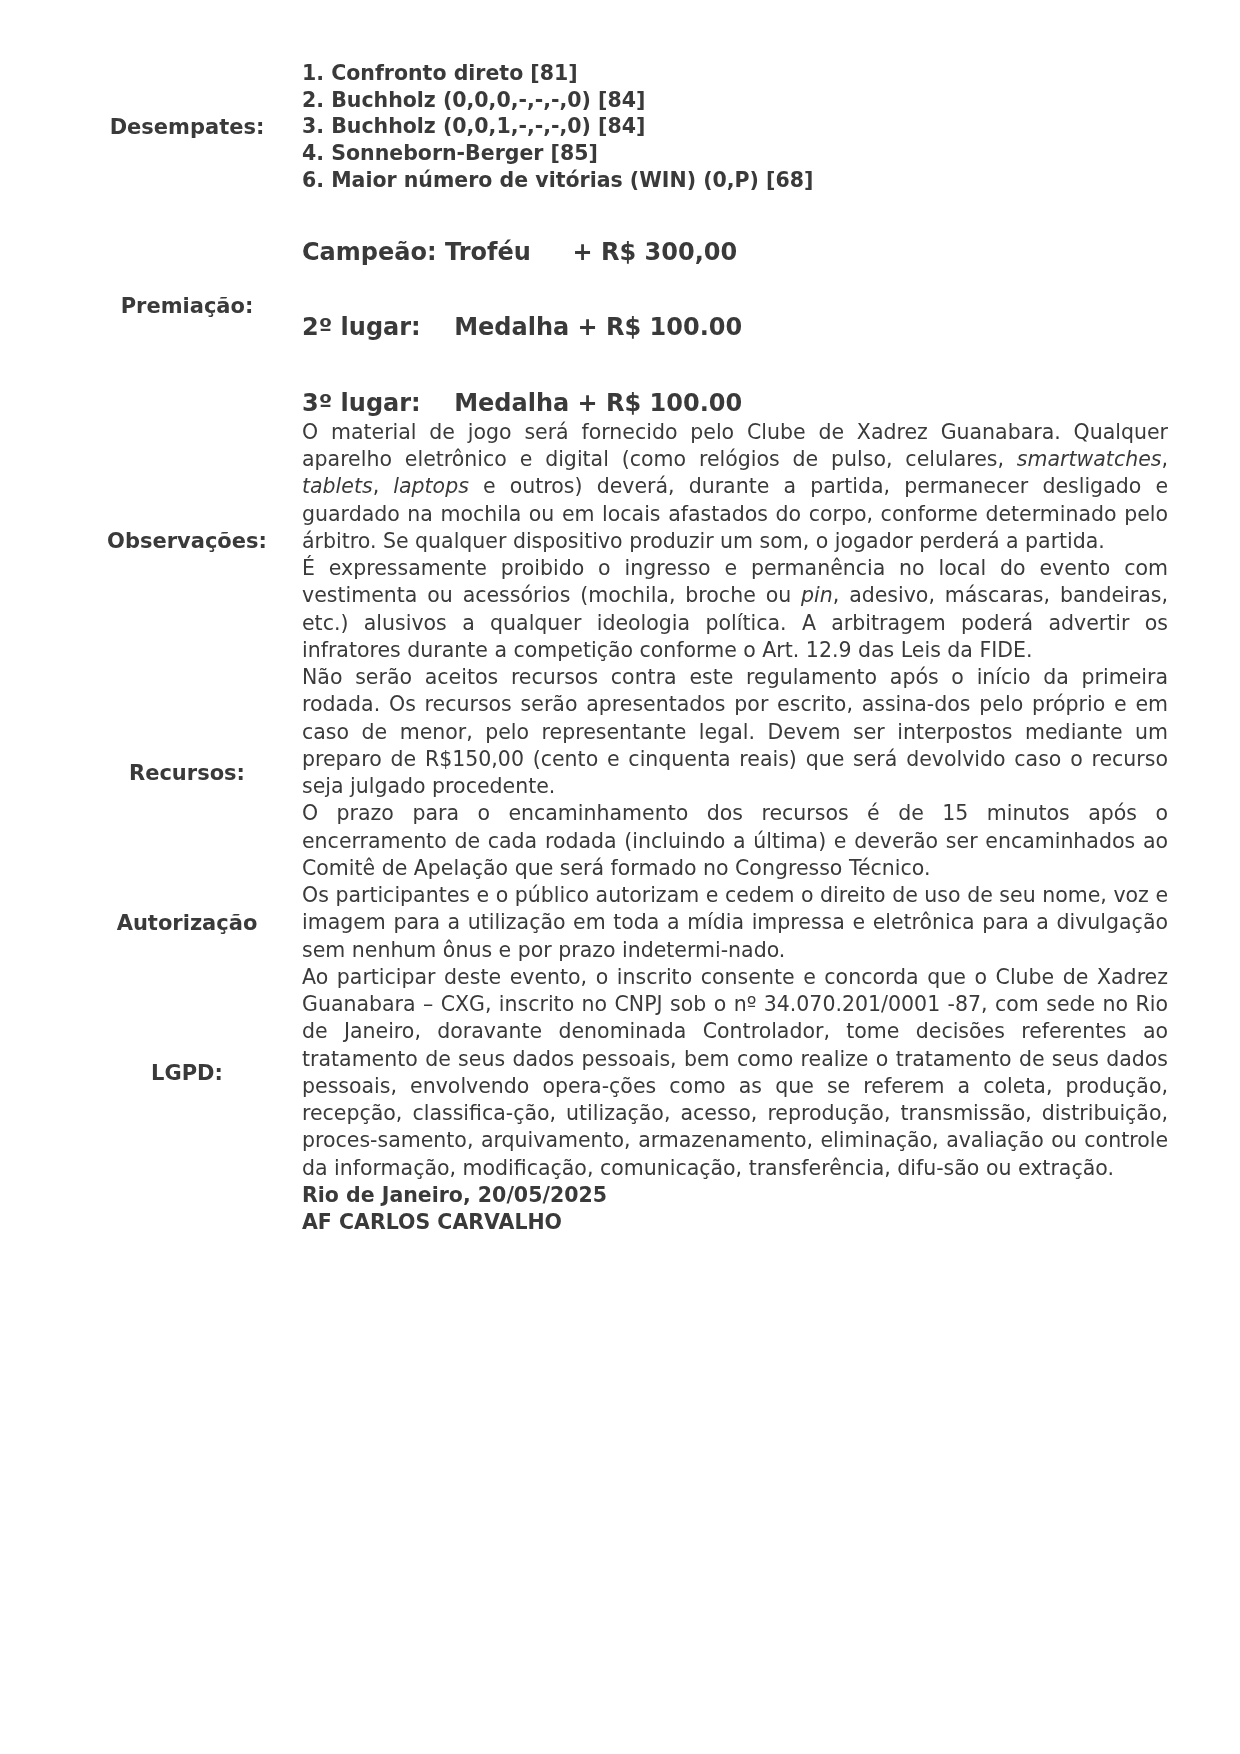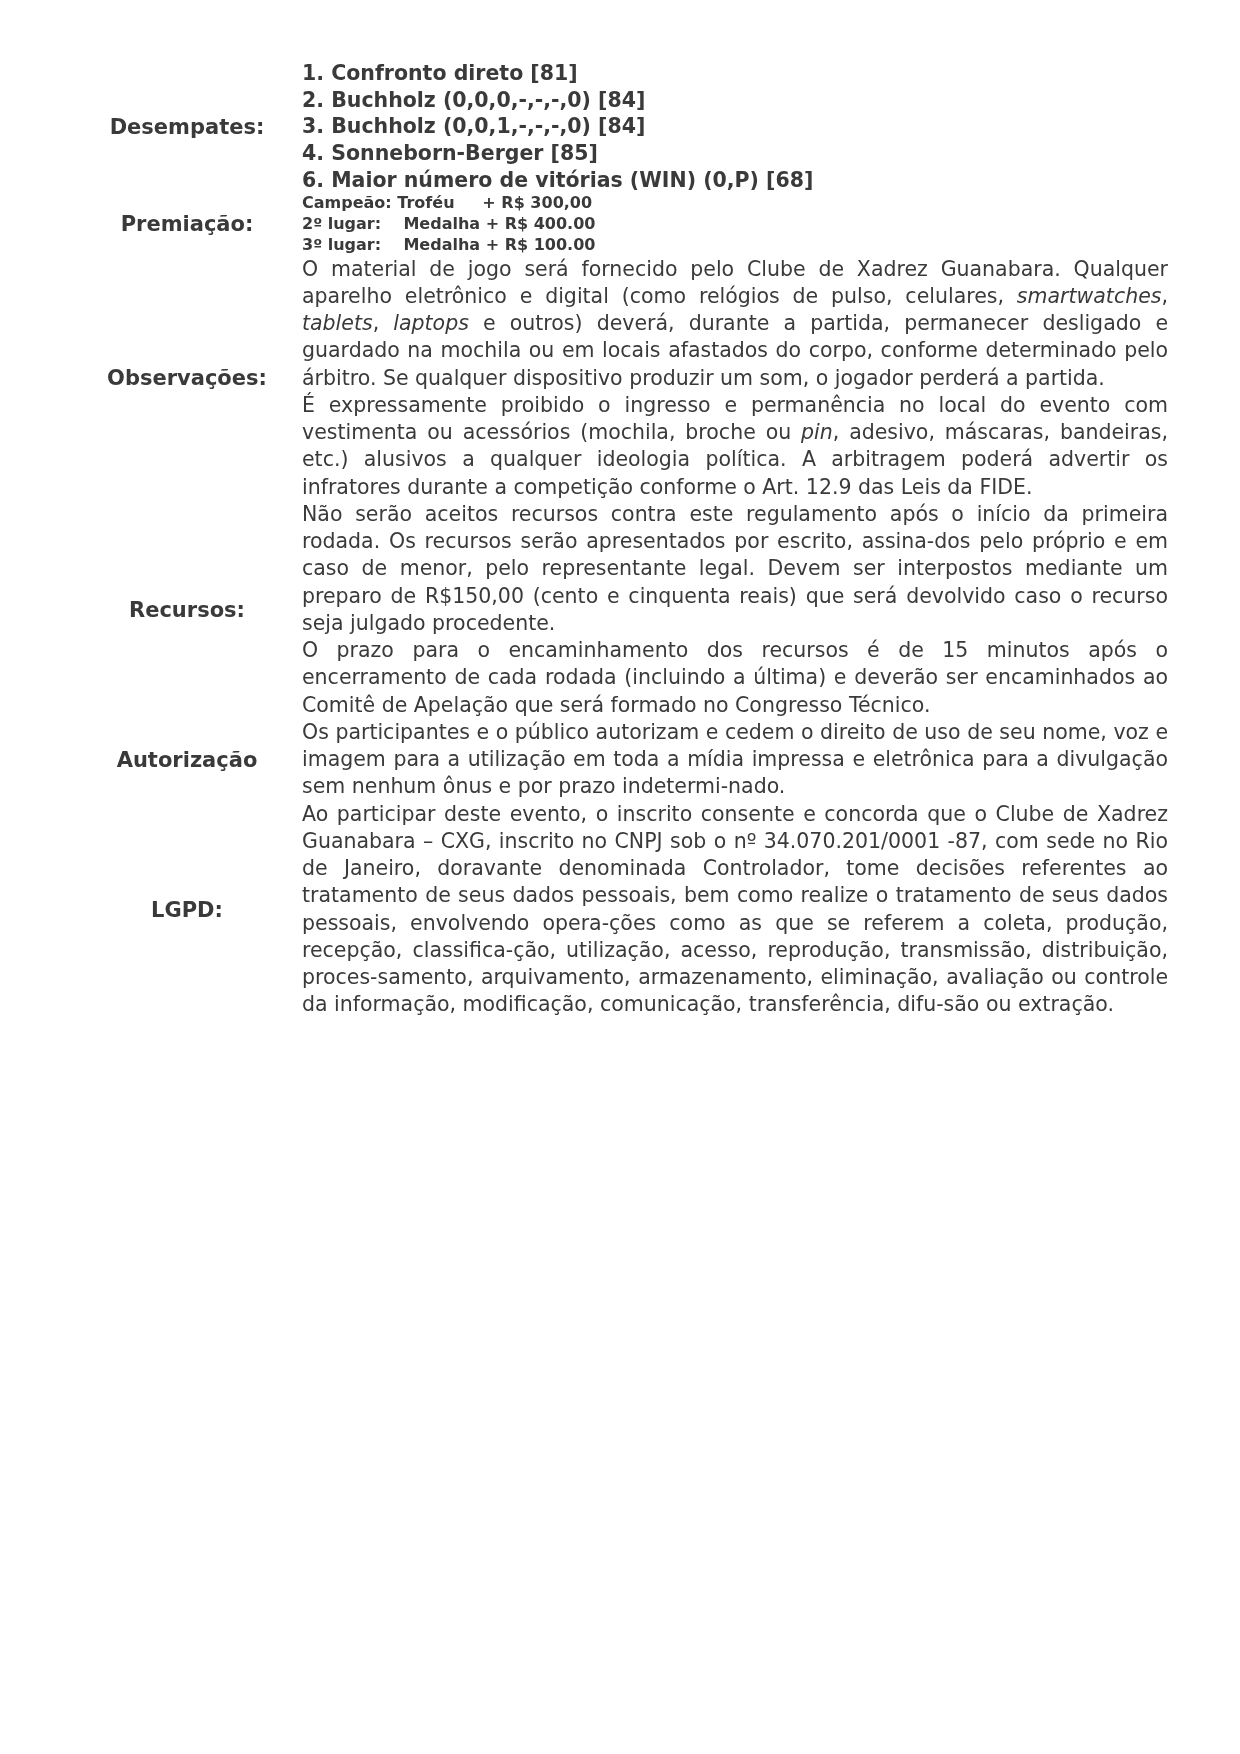--- a/index.html
+++ b/index.html
@@ -50,24 +50,25 @@
   .bold { font-weight: bold; }
   .ital { font-style: italic; }
   .list-line {
     font-weight: bold;
     font-size: 20.5px;
     line-height: 1.30;
     text-align: left;
   }
   .prize-line {
     font-weight: bold;
-    font-size: 16px;
+    font-size: 24px;
     line-height: 1.30;
     text-align: left;
     white-space: pre;
+    margin-top: 44px;
   }
   .para {
     margin: 0 0 0 0;
     text-align: justify;
   }
   .para + .para { margin-top: 0; }
   .sign {
     font-weight: bold;
     font-size: 20.5px;
     line-height: 1.34;
@@ -92,21 +93,21 @@
           <div class="list-line">3. Buchholz (0,0,1,-,-,-,0) [84]</div>
           <div class="list-line">4. Sonneborn-Berger [85]</div>
           <div class="list-line">6. Maior número de vitórias (WIN) (0,P) [68]</div>
         </td>
       </tr>
 
       <tr>
         <td class="label-cell">Premiação:</td>
         <td class="content-cell">
           <div class="prize-line">Campeão: Troféu     + R$ 300,00</div>
-          <div class="prize-line">2º lugar:    Medalha + R$ 400.00</div>
+          <div class="prize-line">2º lugar:    Medalha + R$ 100.00</div>
           <div class="prize-line">3º lugar:    Medalha + R$ 100.00</div>
         </td>
       </tr>
 
       <tr>
         <td class="label-cell">Observações:</td>
         <td class="content-cell">
           <div class="para"><span>O material de jogo será fornecido pelo Clube de Xadrez Guanabara. Qualquer aparelho eletrônico e digital (como relógios de pulso, celulares, </span><span class="ital">smartwatches</span><span>, </span><span class="ital">tablets</span><span>, </span><span class="ital">laptops</span><span> e outros) deverá, durante a partida, permanecer desligado e guardado na mochila ou em locais afastados do corpo, conforme determinado pelo árbitro. Se qualquer dispositivo produzir um som, o jogador perderá a partida.</span></div>
           <div class="para"><span>É expressamente proibido o ingresso e permanência no local do evento com vestimenta ou acessórios (mochila, broche ou </span><span class="ital">pin</span><span>, adesivo, máscaras, bandeiras, etc.) alusivos a qualquer ideologia política. A arbitragem poderá advertir os infratores durante a competição conforme o Art. 12.9 das Leis da FIDE.</span></div>
         </td>
@@ -127,16 +128,23 @@
         </td>
       </tr>
 
       <tr>
         <td class="label-cell">LGPD:</td>
         <td class="content-cell">
           <div class="para">Ao participar deste evento, o inscrito consente e concorda que o Clube de Xadrez Guanabara – CXG, inscrito no CNPJ sob o nº 34.070.201/0001 -87, com sede no Rio de Janeiro, doravante denominada Controlador, tome decisões referentes ao tratamento de seus dados pessoais, bem como realize o tratamento de seus dados pessoais, envolvendo opera-ções como as que se referem a coleta, produção, recepção, classifica-ção, utilização, acesso, reprodução, transmissão, distribuição, proces-samento, arquivamento, armazenamento, eliminação, avaliação ou controle da informação, modificação, comunicação, transferência, difu-são ou extração.</div>
         </td>
       </tr>
 
+      <tr>
+        <td class="label-cell"></td>
+        <td class="content-cell">
+          <div class="sign"> Rio de Janeiro, 20/05/2025</div>
+          <div class="sign">AF CARLOS CARVALHO</div>
+        </td>
+      </tr>
 
     </tbody>
   </table>
 </div>
 
 </body></html>

